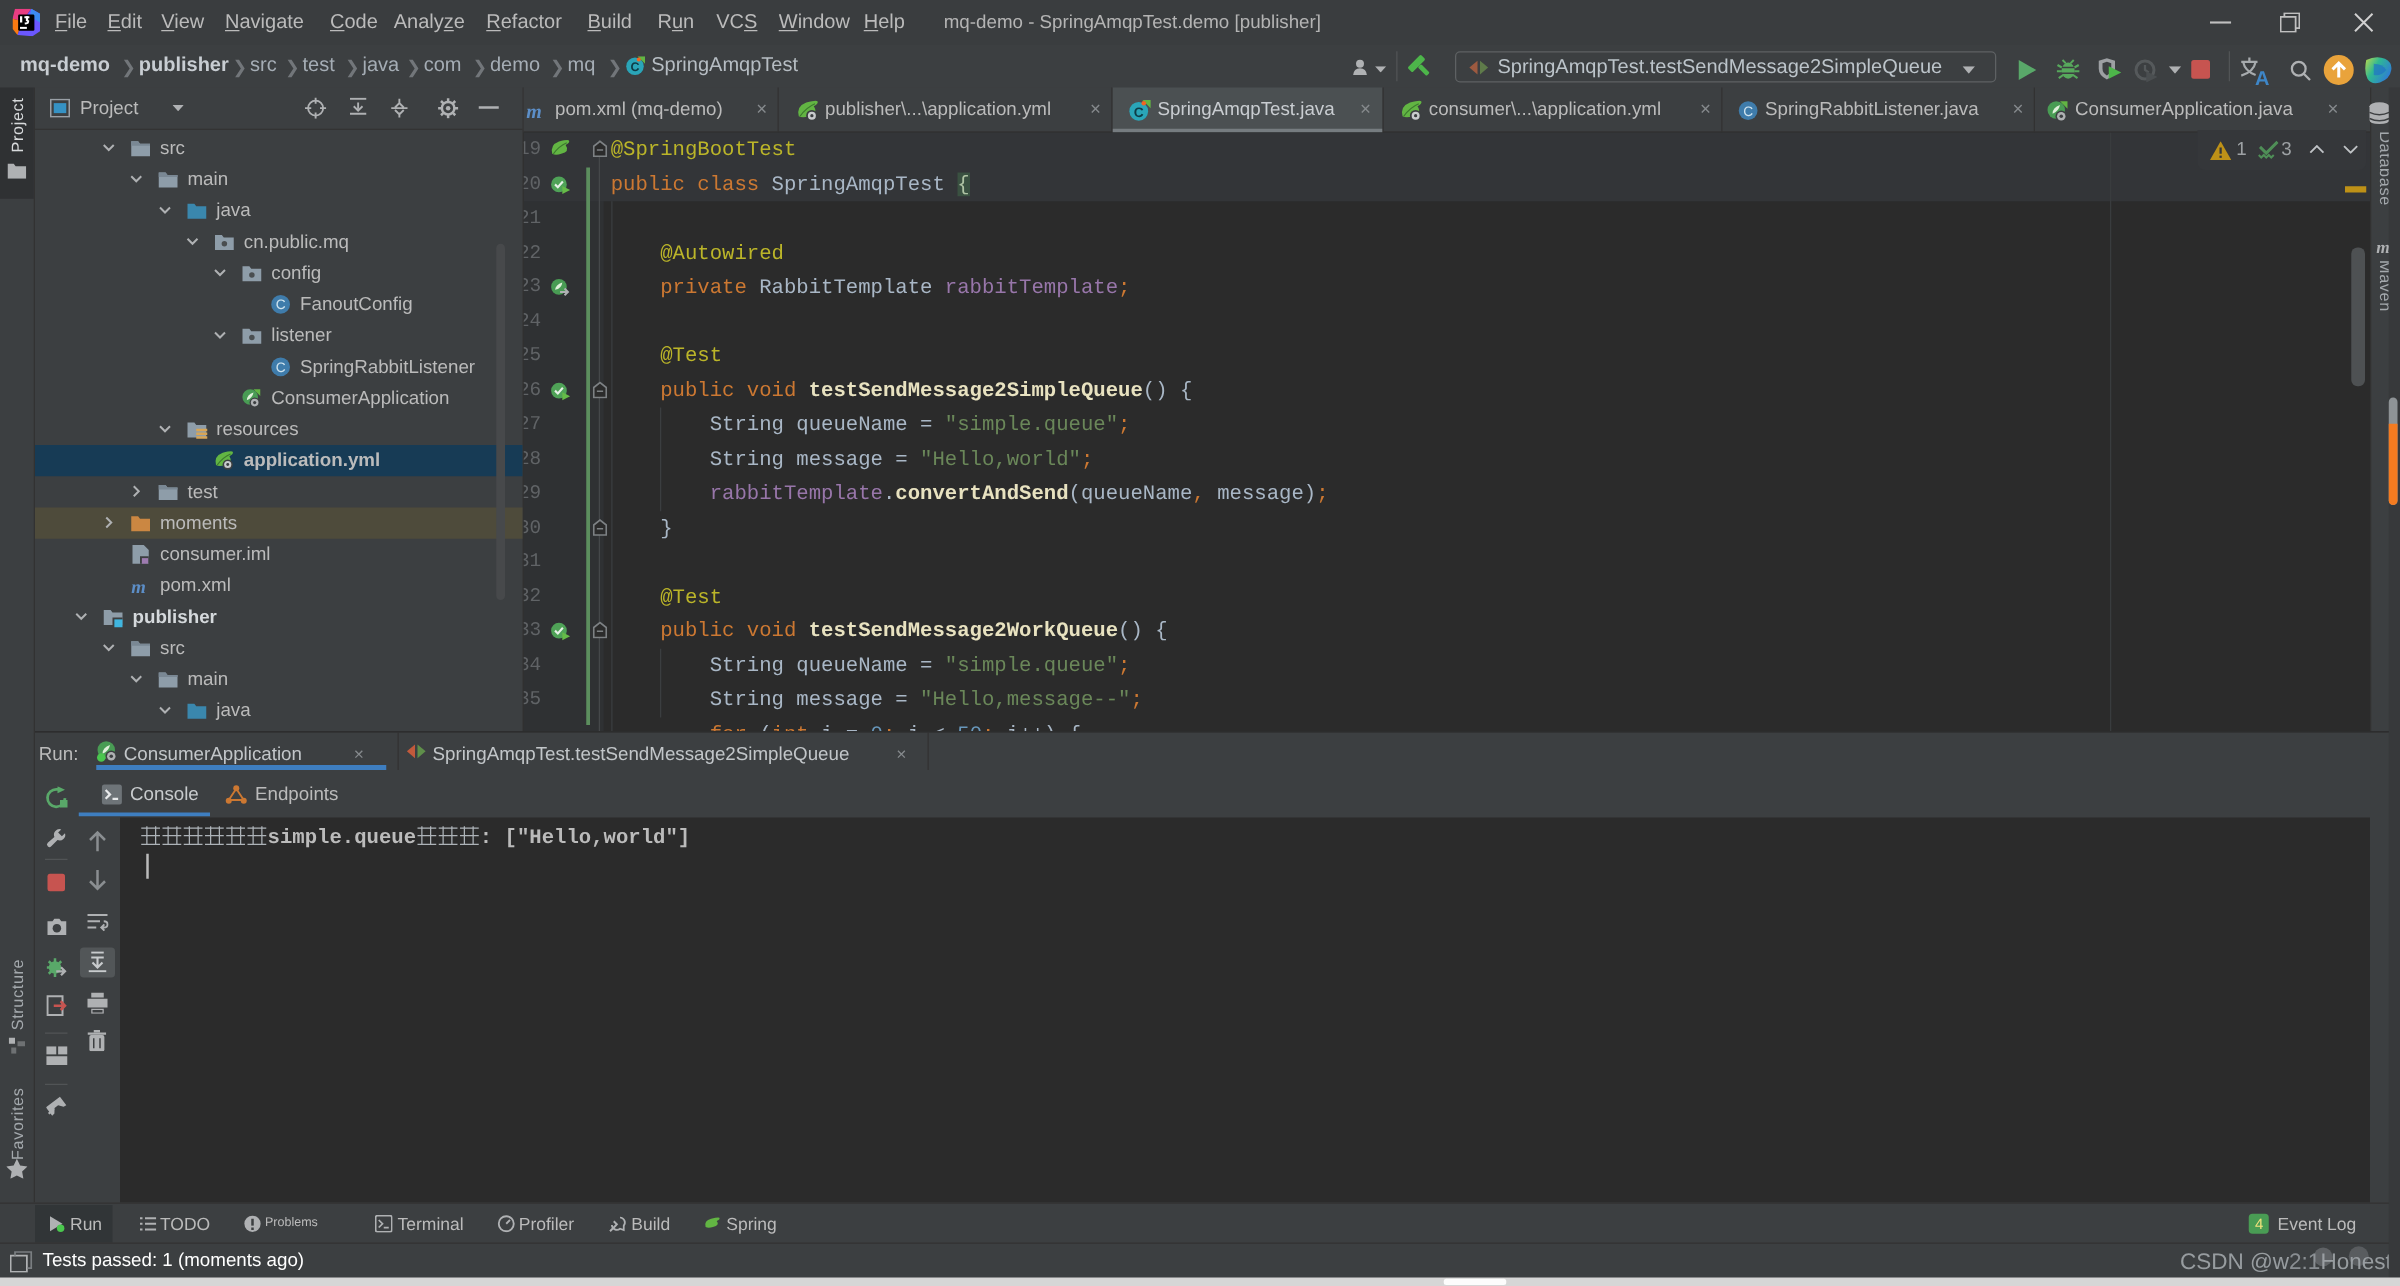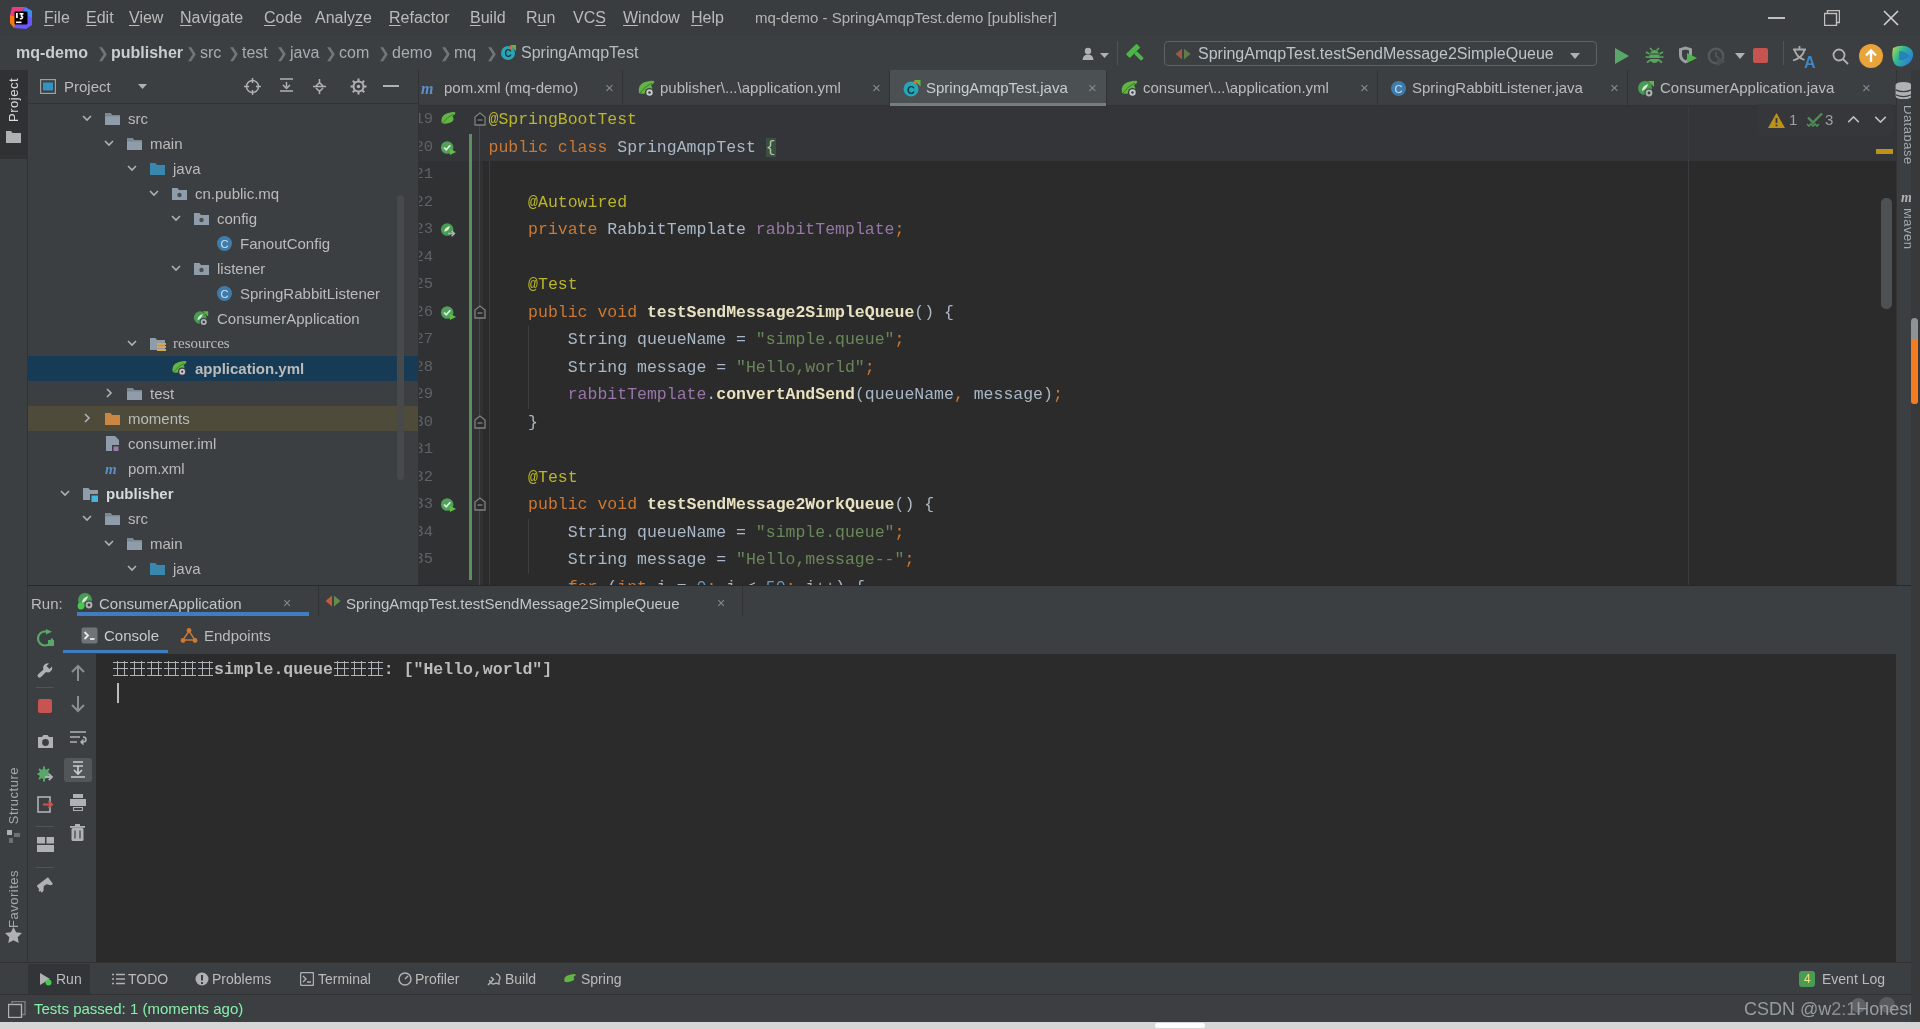--- a/index.html
+++ b/index.html
@@ -320,21 +320,21 @@
       <svg class="ticon" style="left:165px" width="19" height="18" viewBox="0 0 19 18">
             <circle cx="8" cy="8" r="7" fill="#499C54"></circle>
             <path d="M5 11 Q5 6 11 4 Q10 9 5 11" fill="#DFF0DA"></path>
             <polygon points="11,1 17,1 17,7" fill="#62B543"></polygon>
             <circle cx="12" cy="13" r="4.6" fill="#3C3F41"></circle>
             <circle cx="12" cy="13" r="3.4" fill="#AFB1B3"></circle>
             <circle cx="12" cy="13" r="1.4" fill="#3C3F41"></circle>
           </svg>
       <div class="lbl" style="left:189px;">ConsumerApplication</div>
       </div>
-      <div class="trow" style="top:261px;font-family:Liberation Serif, serif;">
+      <div class="trow" style="top:261px;">
       <svg class="chev" style="left:96px" width="16" height="16" viewBox="0 0 16 16">
             <path d="M4 6 l4 4 4-4" stroke="#AFB1B3" stroke-width="1.6" fill="none"></path>
           </svg>
       <svg class="ticon" style="left:121px" width="17" height="17" viewBox="0 0 17 17">
             <path d="M1 3 h5.5 l1.5 2 H16 v10 H1 z" fill="#8E9DA9"></path>
             <g>
               <rect x="8" y="8" width="9" height="2" fill="#D8A657"></rect>
               <rect x="8" y="11" width="9" height="2" fill="#D8A657"></rect>
               <rect x="8" y="14" width="9" height="2" fill="#D8A657"></rect>
             </g>
@@ -704,21 +704,21 @@
         </svg>
       </div>
       <span class="abs" style="left:128px;top:0;height:32px;line-height:32px;font-size:14px;color:#BBBBBB">TODO</span>
     <div class="abs" style="left:195px;top:0;height:32px">
         <svg class="abs" style="left:0;top:9px" width="14" height="14" viewBox="0 0 14 14">
           <circle cx="7" cy="7" r="6.5" fill="#AFB1B3"></circle>
           <rect x="6" y="3" width="2" height="5.5" fill="#3C3F41"></rect>
           <rect x="6" y="10" width="2" height="2" fill="#3C3F41"></rect>
         </svg>
       </div>
-      <span class="abs" style="left:212px;top:0;height:32px;line-height:32px;font-size:14px;color:#BBBBBB">Problems</span>
+      <span class="abs" style="left:212px;top:0;height:32px;line-height:32px;font-size:10px;color:#BBBBBB">Problems</span>
     <div class="abs" style="left:300px;top:0;height:32px">
         <svg class="abs" style="left:0;top:9px" width="14" height="14" viewBox="0 0 14 14">
           <rect x="0.5" y="0.5" width="13" height="13" rx="1.5" fill="none" stroke="#AFB1B3" stroke-width="1.4"></rect>
           <path d="M3 4 L6 7 L3 10 M7 10 h4" stroke="#AFB1B3" stroke-width="1.4" fill="none"></path>
         </svg>
       </div>
       <span class="abs" style="left:318px;top:0;height:32px;line-height:32px;font-size:14px;color:#BBBBBB">Terminal</span>
     <div class="abs" style="left:398px;top:0;height:32px">
         <svg class="abs" style="left:0;top:9px" width="14" height="14" viewBox="0 0 14 14">
           <circle cx="7" cy="7" r="6" fill="none" stroke="#AFB1B3" stroke-width="1.5"></circle>
@@ -741,21 +741,21 @@
       <span class="abs" style="left:581px;top:0;height:32px;line-height:32px;font-size:14px;color:#BBBBBB">Spring</span>
     <div class="abs" style="left:1799px;top:8px;width:16px;height:16px;background:#499C54;border-radius:3px"></div>
     <span class="abs" style="left:1804px;top:0;height:32px;line-height:32px;font-size:12px;color:#F2E17C">4</span>
     <span class="abs" style="left:1822px;top:0;height:32px;line-height:32px;font-size:14px;color:#BBBBBB">Event Log</span>
   </div>
   <div class="abs" id="statusbar">
     <svg class="abs" style="left:8px;top:6px" width="18" height="17" viewBox="0 0 18 17">
         <rect x="0.5" y="3.5" width="13" height="13" fill="none" stroke="#AFB1B3" stroke-width="1.4"></rect>
         <path d="M4 3.5 v-3 h13 v13 h-3" fill="none" stroke="#7A7E81" stroke-width="1.4"></path>
       </svg>
-    <span class="abs" style="left:34px;top:0;height:28px;line-height:28px;font-size:15px;color:#86efac">Tests passed: 1 (moments ago)</span>
+    <span class="abs" style="left:34px;top:0;height:28px;line-height:28px;font-size:15px;color:#ffffff">Tests passed: 1 (moments ago)</span>
     <div class="abs" style="left:1851px;top:3px;width:15px;height:15px;border-radius:50%;background:#5F6265"></div>
     <div class="abs" style="left:1879px;top:2px;width:16px;height:16px;border-radius:50%;background:#595C5F"></div>
     <span class="abs" style="left:1744px;top:0;height:28px;line-height:28px;font-size:18px;color:#9FA4A8;opacity:0.92;letter-spacing:0px;white-space:nowrap">CSDN @w<span style="opacity:0.85">2:1</span>Honest</span>
   </div>
   <div class="abs" style="left:1758px;top:104px;width:135px;height:32px;background:#35373A;border-radius:0 0 6px 6px"></div>
   <svg class="abs" style="left:1768px;top:113px" width="17" height="15" viewBox="0 0 17 15">
       <path d="M8.5 0 L17 15 H0 Z" fill="#BE9117"></path>
       <rect x="7.6" y="5" width="1.8" height="5" fill="#35373A"></rect>
       <rect x="7.6" y="11.5" width="1.8" height="1.8" fill="#35373A"></rect>
     </svg>

